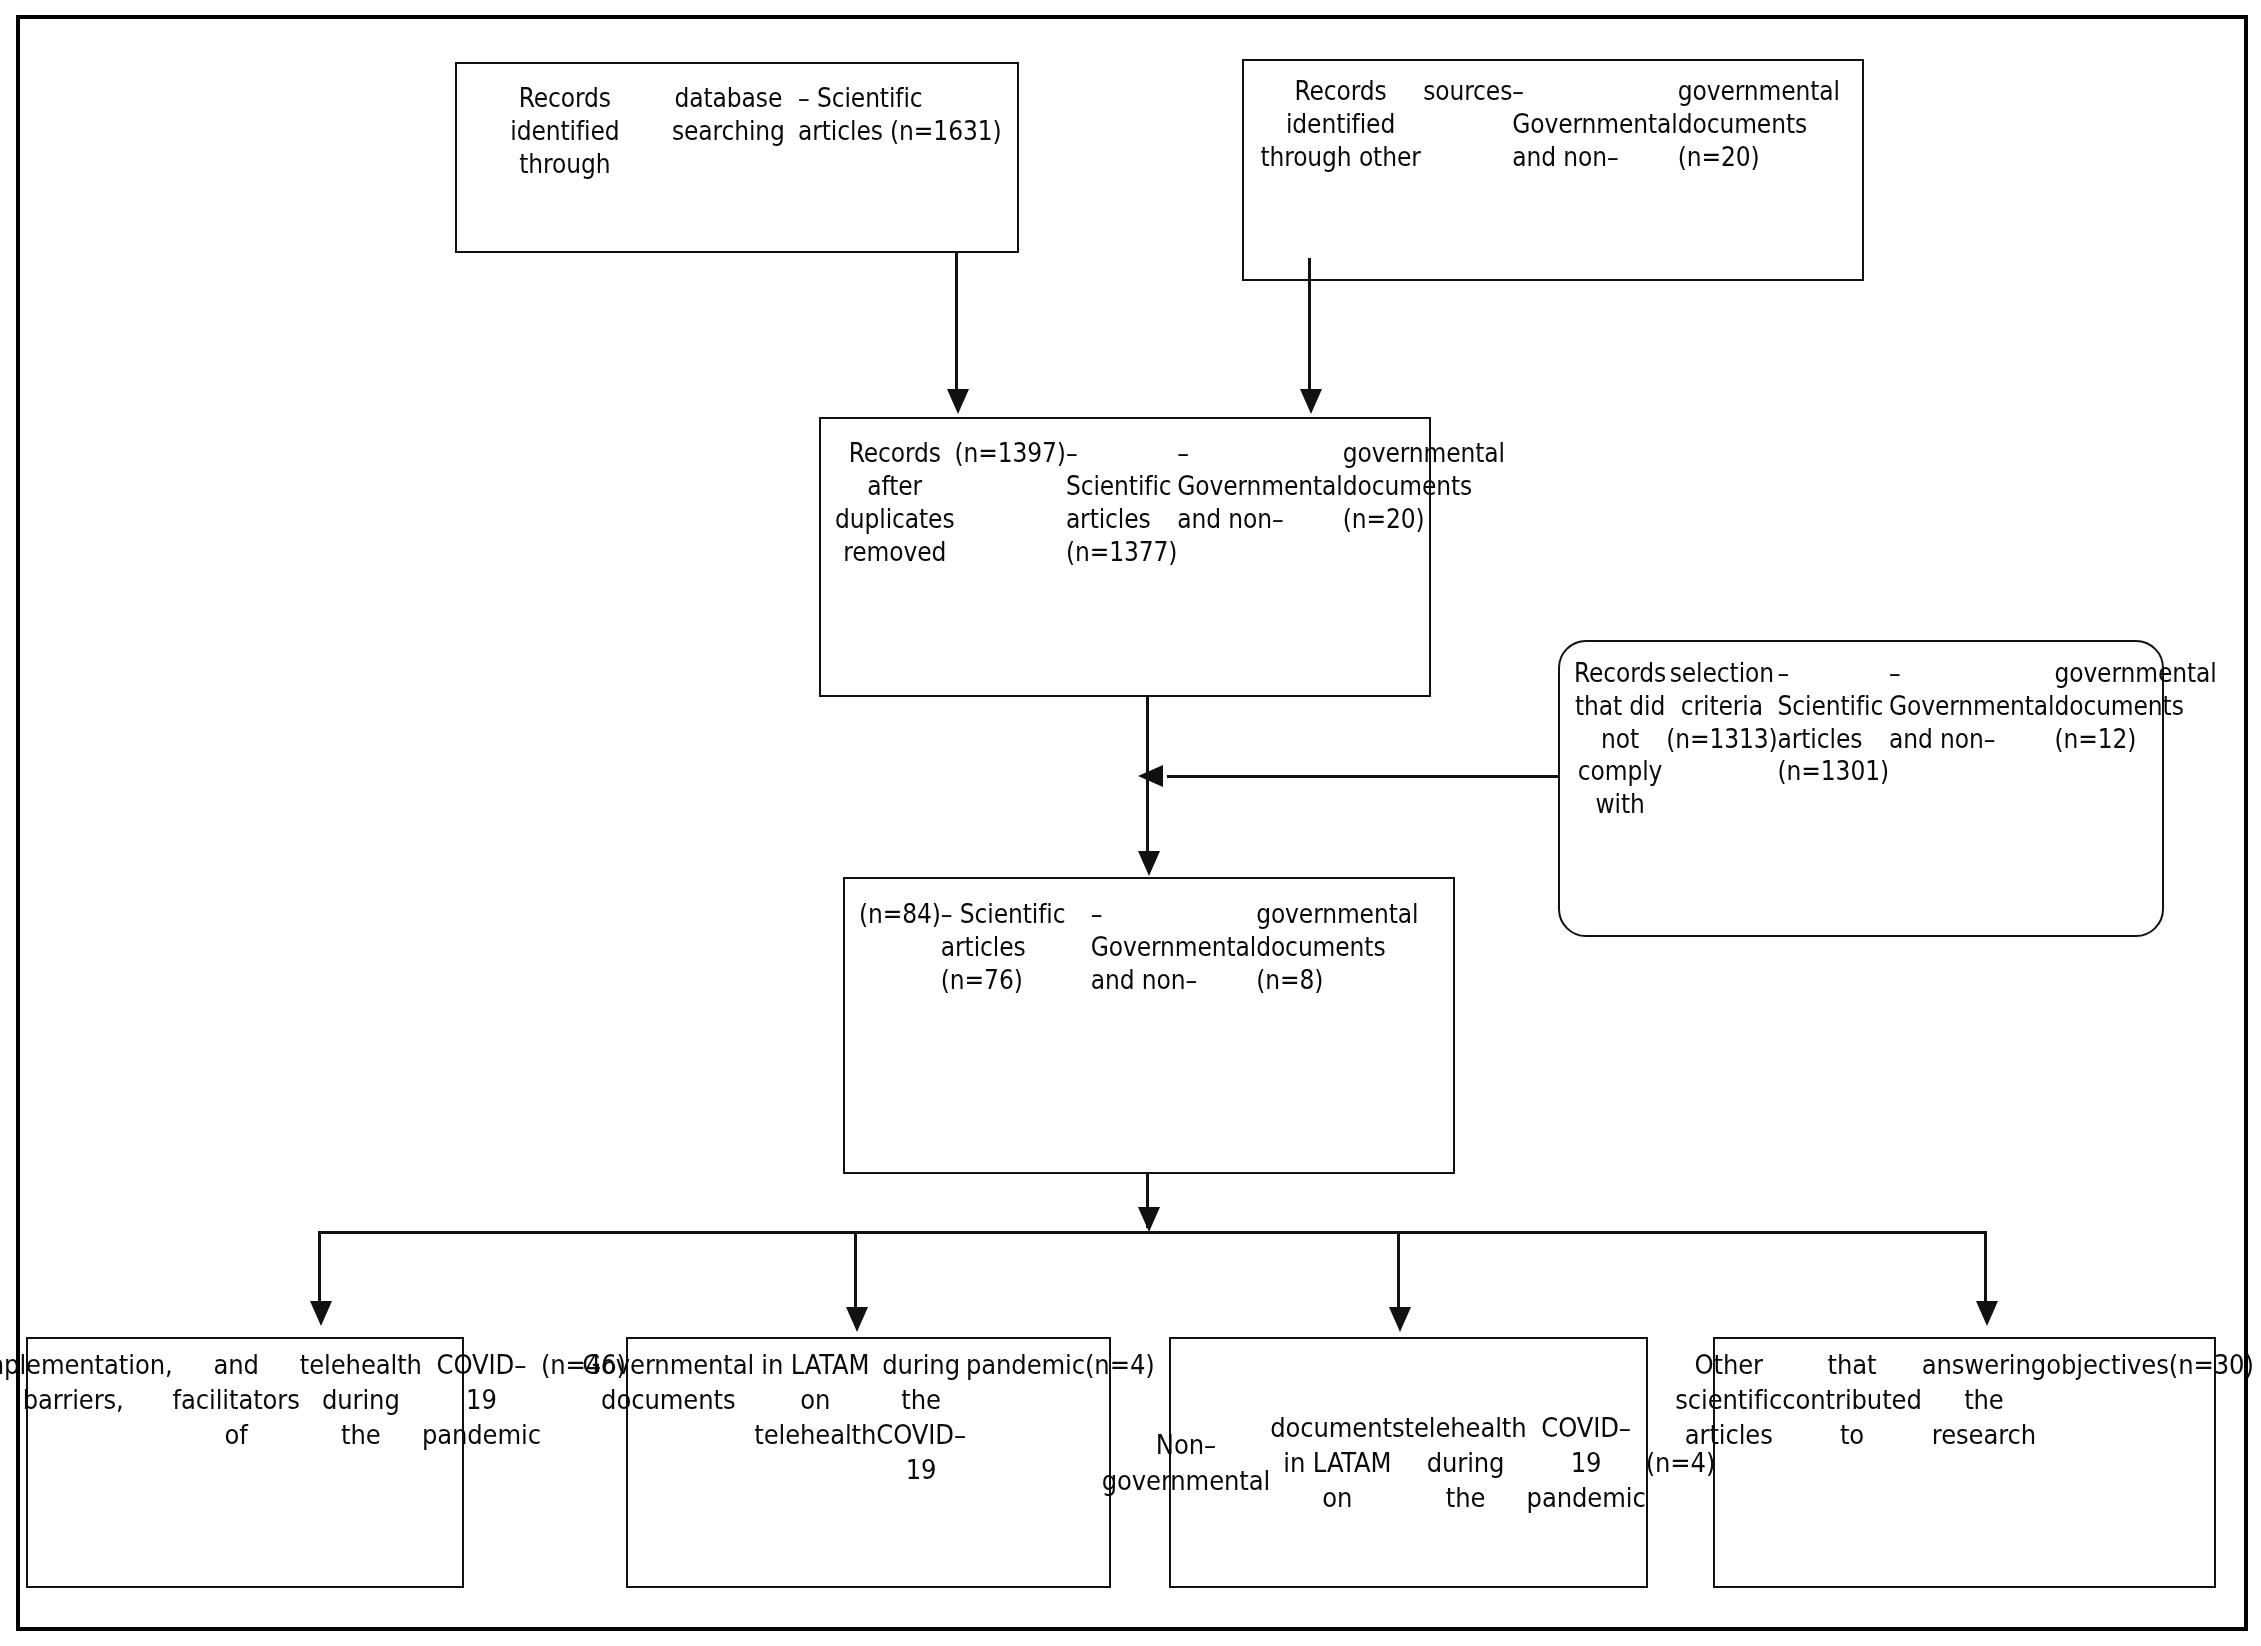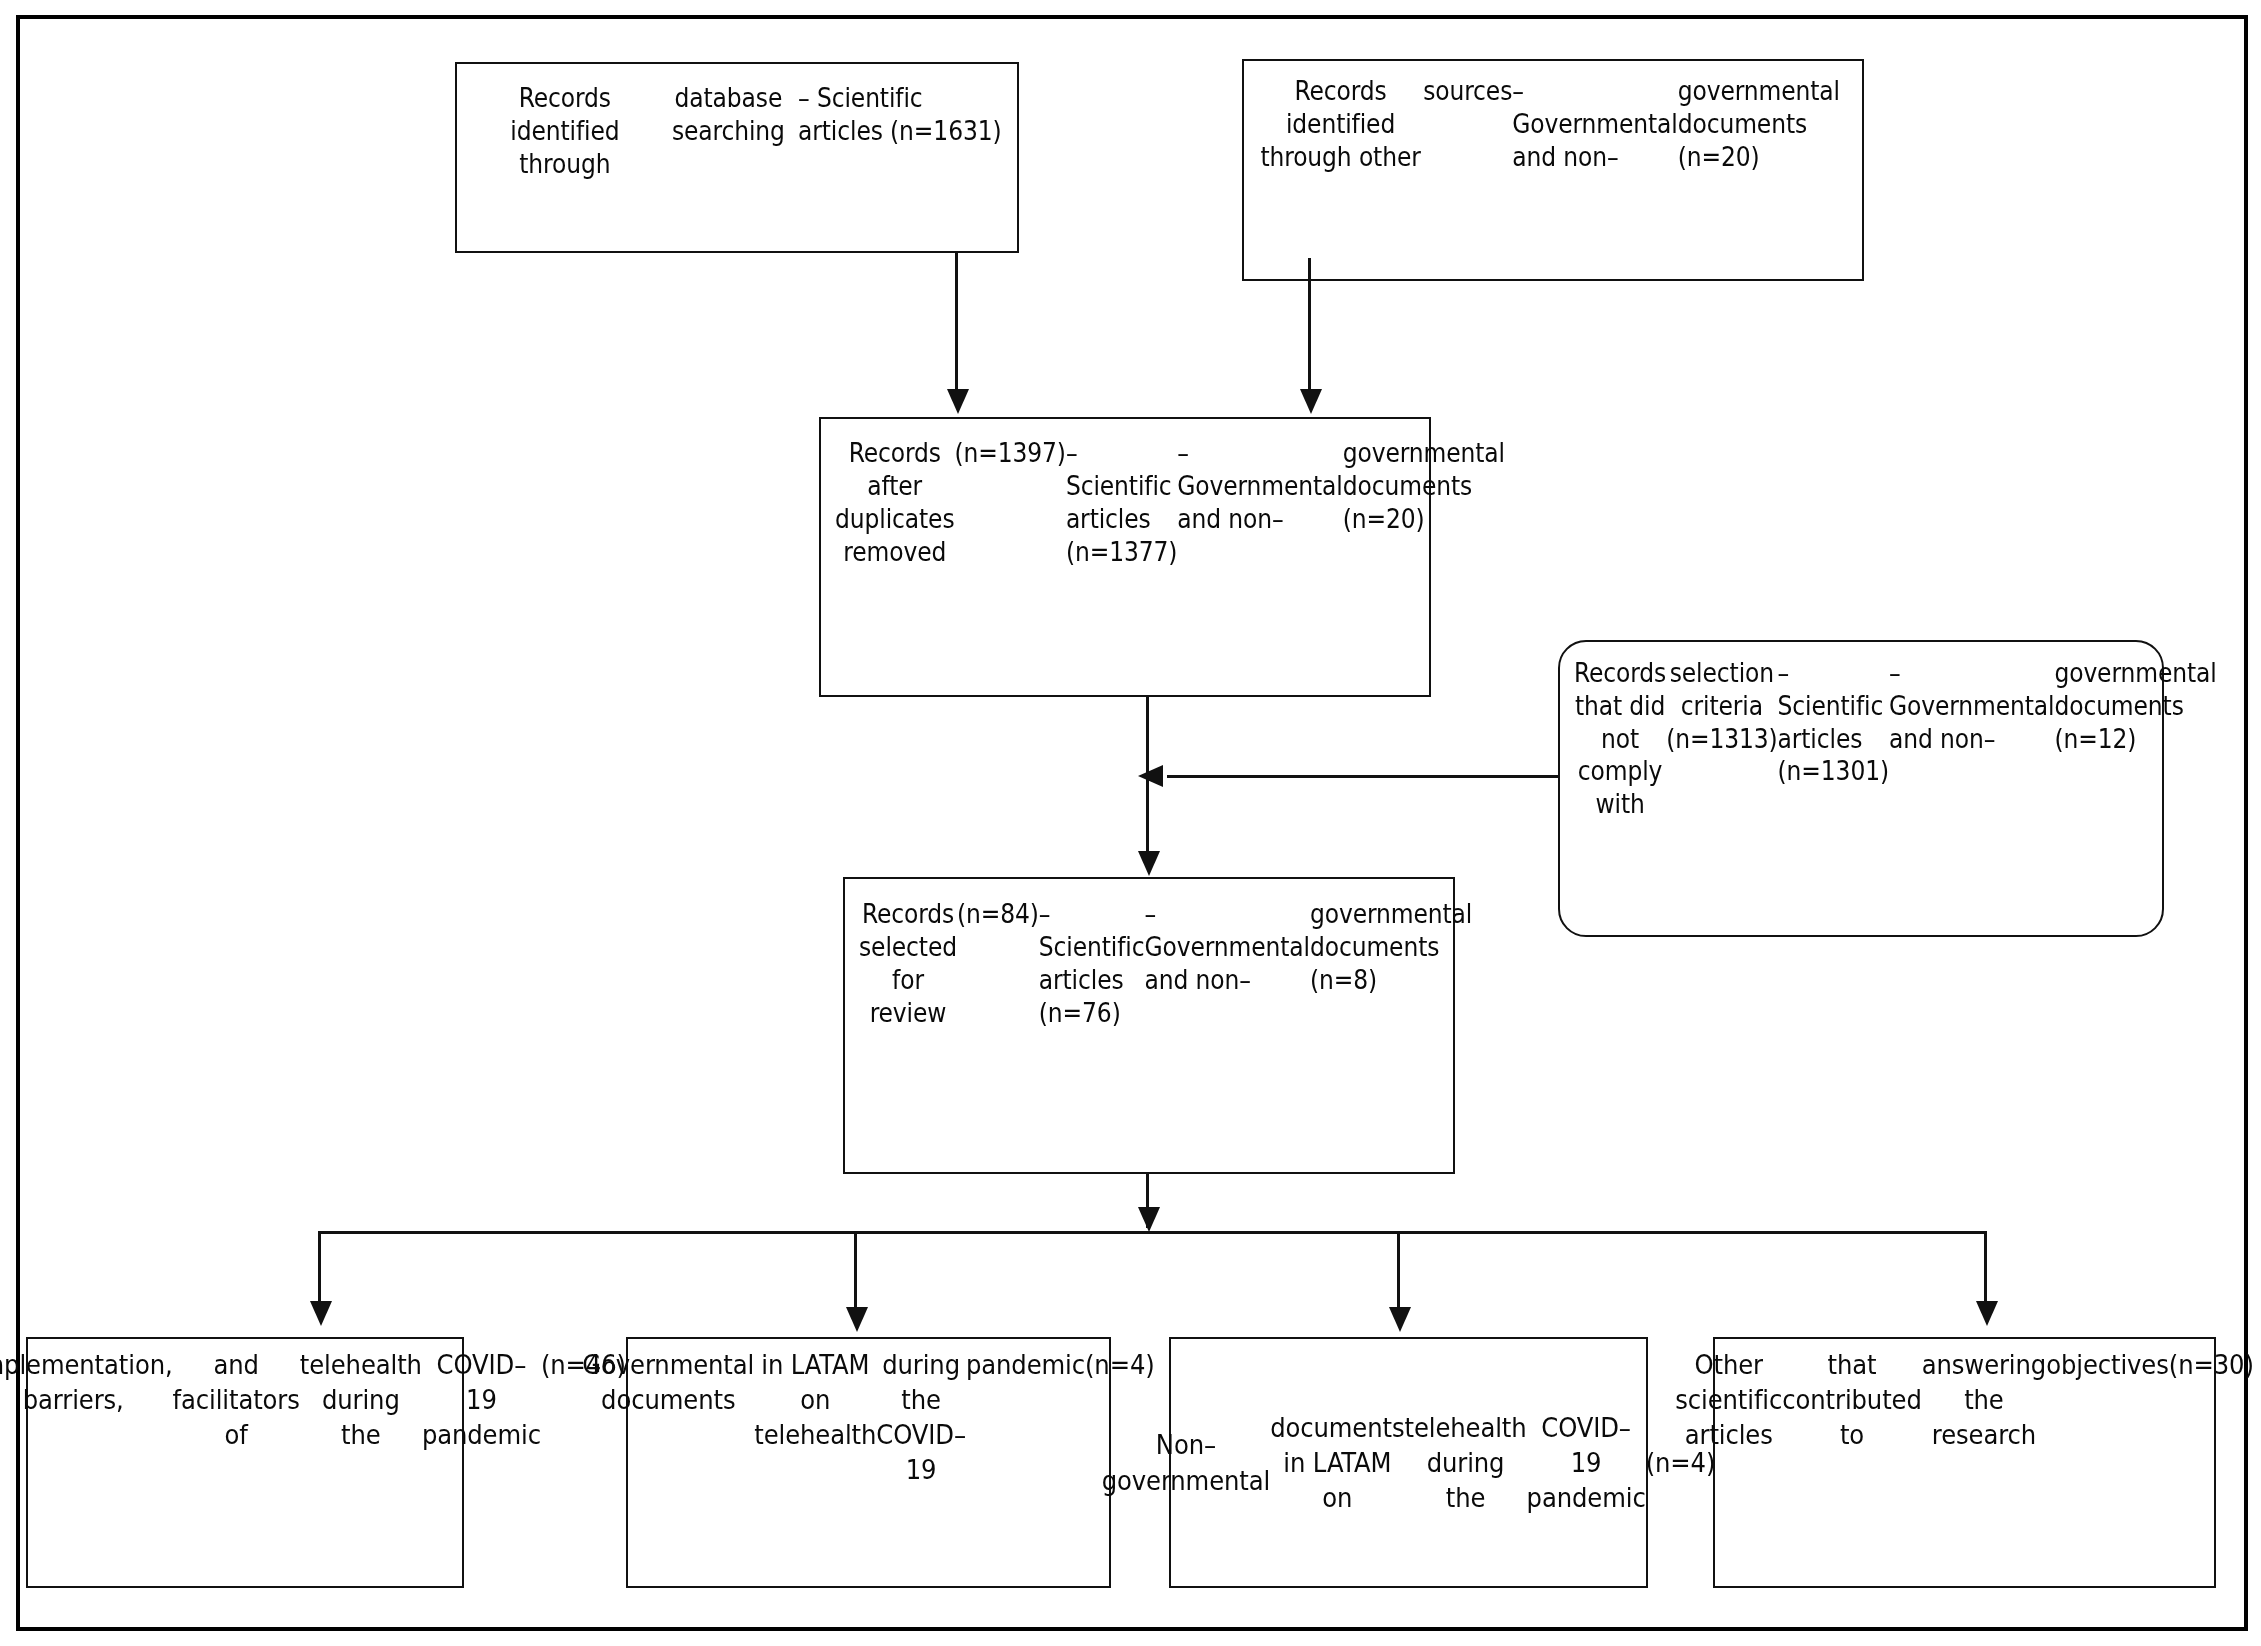--- a/index.html
+++ b/index.html
@@ -137,21 +137,20 @@
     <div class="lft">– Governmental and non–</div>
     <div class="lft">governmental documents (n=12)</div>
   </div>
 
   <div class="vline" id="c-dedup-v"></div>
   <div class="arrow-down" id="c-dedup-a"></div>
   <div class="hline" id="c-excl-h"></div>
   <div class="arrow-left" id="c-excl-a"></div>
 
   <div class="node" id="node-selected">
-    <div class="ctr">Records selected for review</div>
     <div class="ctr">(n=84)</div>
     <div class="gap-lg"></div>
     <div class="lft">– Scientific articles (n=76)</div>
     <div class="lft">– Governmental and non–</div>
     <div class="lft">governmental documents (n=8)</div>
   </div>
 
   <div class="vline" id="c-sel-v"></div>
   <div class="arrow-down" id="c-sel-a"></div>
   <div class="hline" id="c-bus-h"></div>

